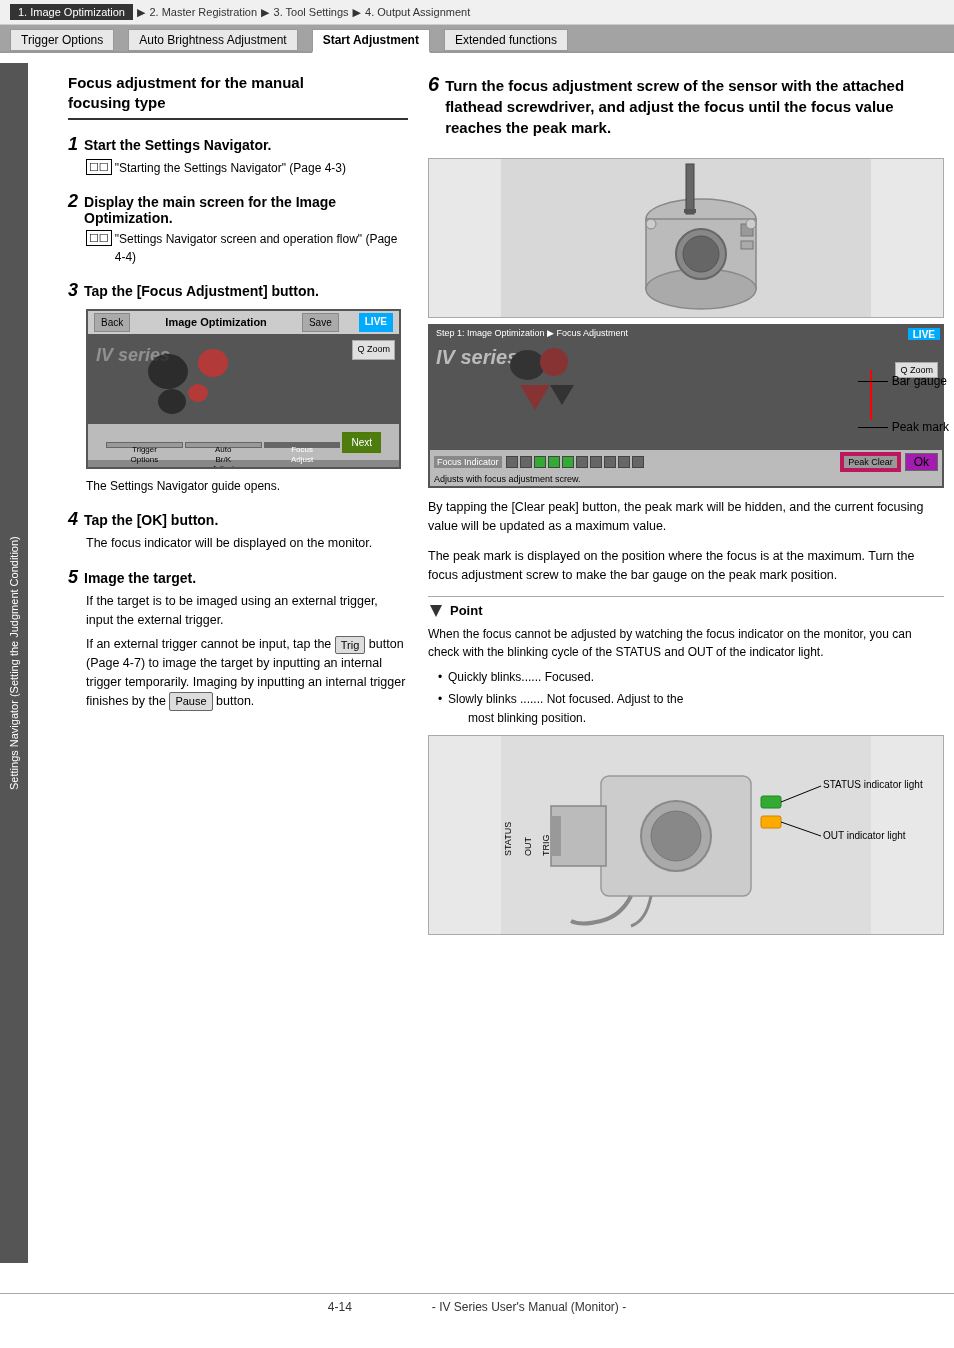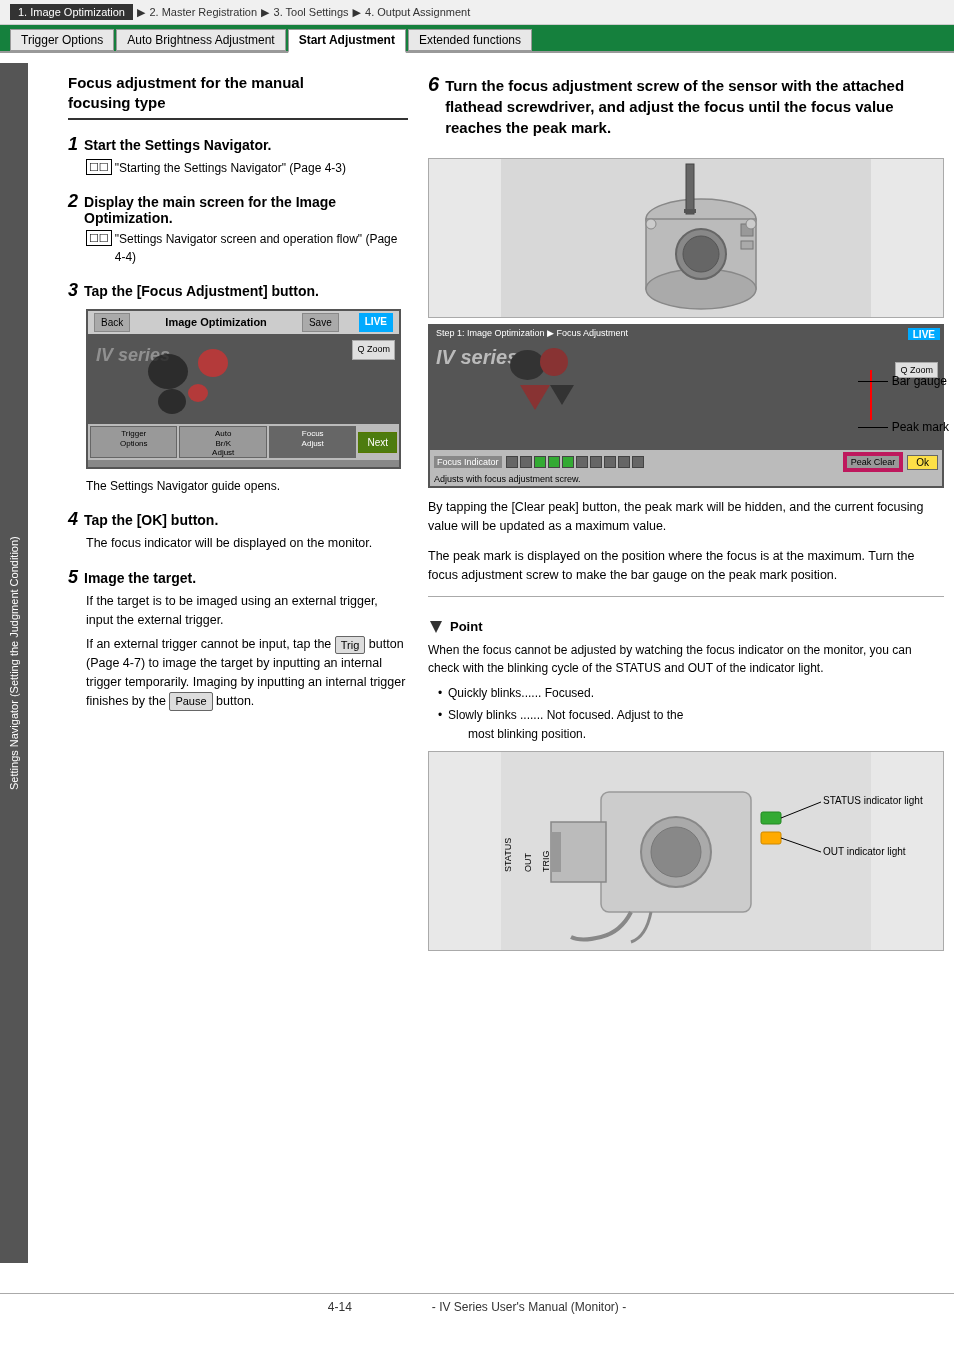--- a/index.html
+++ b/index.html
@@ -36,22 +36,22 @@
     .top-nav .nav-step {
       color: #333;
       font-size: 11px;
     }
 
     
     .tab-bar {
       display: flex;
       border-bottom: 2px solid #999;
       padding: 4px 10px 0 10px;
-      gap: 2px;
-      background: #15803d;
+      gap: 14px;
+      background: #a3a3a3;
     }
     .tab {
       border: 1px solid #999;
       padding: 3px 10px;
       font-size: 12px;
       background: #e8e8e8;
       cursor: pointer;
     }
     .tab.active {
       background: #fff;
@@ -233,21 +233,21 @@
       right: 4px;
       top: 6px;
       background: #e0e0e0;
       border: 1px solid #aaa;
       font-size: 9px;
       padding: 2px 4px;
     }
     .ui-footer {
       background: #bbb;
       display: flex;
-      padding: 2px;
+      padding: 18px;
       gap: 2px;
       height: 36px;
     }
     .ui-foot-btn {
       flex: 1;
       background: #999;
       border: 1px solid #666;
       font-size: 9px;
       text-align: center;
       padding: 2px 1px;
@@ -373,23 +373,23 @@
       border: 1px solid #444;
     }
     .bar-seg.active { background: #33aa33; }
     .peak-clear-btn {
       background: #999;
       border: 4px solid #be185d;
       font-size: 9px;
       padding: 1px 4px;
     }
     .ok-btn {
-      background: #fde047;
+      background: #a21caf;
       border: 1px solid #666;
-      font-size: 10px;
+      font-size: 12px;
       padding: 1px 8px;
     }
     .adjusts-row {
       display: flex;
       justify-content: space-between;
       align-items: center;
       font-size: 9px;
     }
 
     
@@ -405,21 +405,20 @@
       margin-top: 8px;
       padding-top: 6px;
     }
     .point-heading {
       display: flex;
       align-items: center;
       gap: 6px;
       font-weight: bold;
       font-size: 13px;
       margin-bottom: 6px;
-      margin-top: 16px;
     }
     .point-text {
       font-size: 12px;
       line-height: 1.55;
       margin-bottom: 6px;
     }
     .bullet-list {
       font-size: 12px;
       line-height: 1.55;
       padding-left: 10px;

